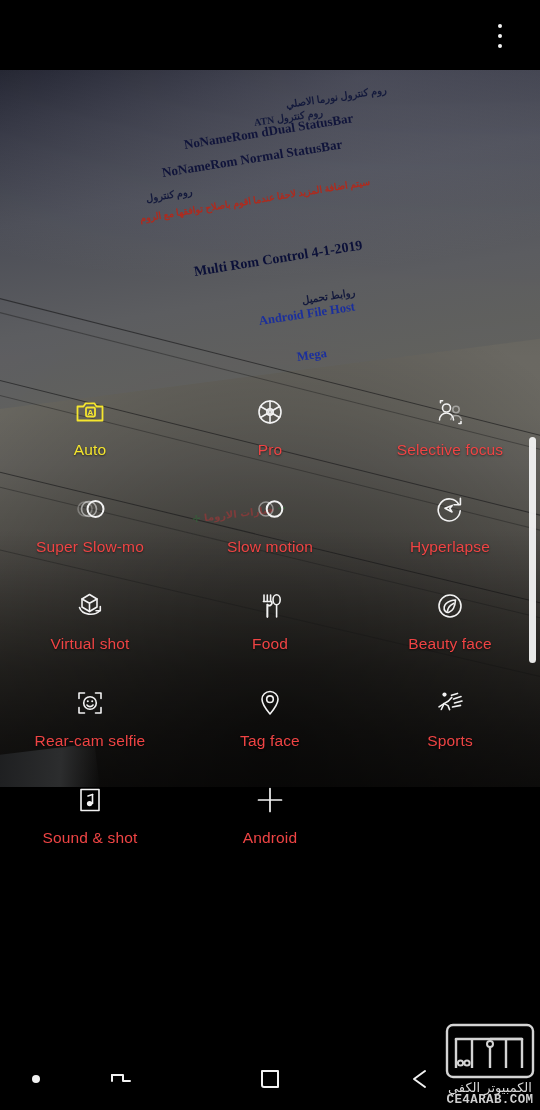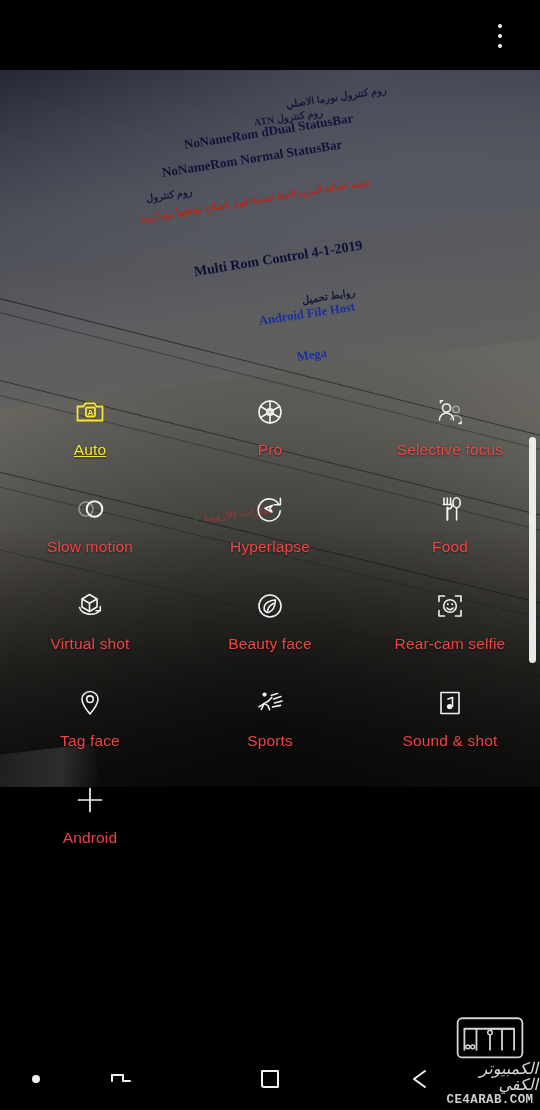--- a/index.html
+++ b/index.html
@@ -75,21 +75,21 @@
     cursor:pointer;user-select:none;
   }
   .mode .ic{
     height:34px;width:40px;display:flex;align-items:center;justify-content:center;
     margin-bottom:12px;
   }
   .mode .lbl{
     font-size:15.5px;color:#ef4444;letter-spacing:.15px;
     text-shadow:0 1px 2px rgba(0,0,0,.55);
   }
-  .mode.active .lbl{color:#f5e62e;text-shadow:0 1px 2px rgba(0,0,0,.6);text-decoration:underline;}
+  .mode.active .lbl{color:#f5e62e;text-shadow:0 1px 2px rgba(0,0,0,.6);}
   .mode svg{display:block;}
   .stroke{fill:none;stroke:#f2f2f2;stroke-width:1.6;stroke-linecap:round;stroke-linejoin:round;}
   .stroke-y{fill:none;stroke:#f5e62e;stroke-width:1.8;stroke-linecap:round;stroke-linejoin:round;}
   .fill-w{fill:#f2f2f2;}
 
   
   #scrollbar{
     position:absolute;right:4px;top:437px;width:7px;height:226px;z-index:30;
     background:#f4f4f4;border-radius:4px;opacity:.94;cursor:pointer;
   }
@@ -104,24 +104,23 @@
   #nav-back{left:392px;width:56px;}
 
   
   #watermark{
     position:absolute;right:2px;bottom:2px;width:96px;height:92px;z-index:50;
     display:flex;flex-direction:column;align-items:center;justify-content:flex-end;
     pointer-events:none;
   }
   #wm-mark{width:92px;height:58px;}
   #wm-ar{
-    font-size:16px;color:#d8d8d8;letter-spacing:.2px;line-height:1.05;
+    font-size:13px;color:#d8d8d8;letter-spacing:.2px;line-height:1.05;
     direction:rtl;margin-top:1px;
     font-family:"DejaVu Sans","Liberation Sans",sans-serif;
-    font-style:italic;
   }
   #wm-url{
     font-size:12.5px;color:#cfcfcf;letter-spacing:.4px;line-height:1.1;
     font-family:Liberation Mono, monospace;font-weight:bold;
   }
 </style>
 </head>
 <body>
 
 <div id="screen">
@@ -201,59 +200,69 @@
       <circle class="stroke" style="opacity:.45" cx="22" cy="10.5" r="3.2"></circle>
       <path class="stroke" style="opacity:.45" d="M16.8 20.5 a5.4 5.4 0 0 1 10.4 0"></path>
       <path class="stroke" d="M6.5 3.8 L6.5 1.8 M6.5 1.8 L8.6 1.8"></path>
       <path class="stroke" d="M27 22.5 L27 24.5 M27 24.5 L24.9 24.5"></path>
     </svg>
         </div>
         <div class="lbl">Selective focus</div>
       </div>
       <div class="mode">
         <div class="ic">
+          <svg width="34" height="24" viewBox="0 0 34 24">
+      <circle class="stroke" style="opacity:.30" cx="12" cy="12" r="7"></circle>
+      <circle class="stroke" style="opacity:.55" cx="16" cy="12" r="7.5"></circle>
+      <circle class="stroke" style="stroke-width:2" cx="22.5" cy="12" r="8"></circle>
+    </svg>
+        </div>
+        <div class="lbl">Super Slow-mo</div>
+      </div>
+      <div class="mode">
+        <div class="ic">
           <svg width="32" height="24" viewBox="0 0 32 24">
       <circle class="stroke" style="opacity:.45" cx="12" cy="12" r="7"></circle>
       <circle class="stroke" style="stroke-width:2" cx="20.5" cy="12" r="7.8"></circle>
     </svg>
         </div>
         <div class="lbl">Slow motion</div>
       </div>
       <div class="mode">
         <div class="ic">
           <svg width="28" height="28" viewBox="0 0 28 28">
       <path class="stroke" d="M22.8 9.5 A11 11 0 1 0 24.2 15.8"></path>
       <path class="stroke" d="M24.4 3.4 L24.4 9.8 L18 9.8"></path>
       <path class="stroke" d="M9 13.3 L16 17 L13.8 13.4 L16.2 10.4 Z"></path>
     </svg>
         </div>
         <div class="lbl">Hyperlapse</div>
+      </div>
+      <div class="mode">
+        <div class="ic">
+          <svg width="30" height="28" viewBox="0 0 30 28">
+      <path class="stroke" d="M14.5 2.5 L22 7 L22 15 L14.5 19.5 L7 15 L7 7 Z"></path>
+      <path class="stroke" d="M7 7 L14.5 11.2 L22 7 M14.5 11.2 L14.5 19.5"></path>
+      <path class="stroke" d="M4.5 15.5 A11.5 9 0 0 0 25 18.5"></path>
+      <path class="stroke" d="M21 18.8 L25.3 18.8 L25.3 14.6"></path>
+    </svg>
+        </div>
+        <div class="lbl">Virtual shot</div>
       </div>
       <div class="mode">
         <div class="ic">
           <svg width="26" height="28" viewBox="0 0 26 28">
       <path class="stroke" d="M7 3 L7 9.5 M10.3 3 L10.3 9.5 M13.6 3 L13.6 9.5"></path>
       <path class="stroke" d="M6.4 9.5 h8 a1 1 0 0 1 -4 3 v12.5"></path>
       <path class="stroke" d="M10.4 12.5 L10.4 25"></path>
       <ellipse class="stroke" cx="19.6" cy="7.8" rx="3.6" ry="5"></ellipse>
       <path class="stroke" d="M19.6 12.8 L19.6 25"></path>
     </svg>
         </div>
         <div class="lbl">Food</div>
-      </div>
-      <div class="mode">
-        <div class="ic">
-          <svg width="30" height="28" viewBox="0 0 30 28">
-      <path class="stroke" d="M14.5 2.5 L22 7 L22 15 L14.5 19.5 L7 15 L7 7 Z"></path>
-      <path class="stroke" d="M7 7 L14.5 11.2 L22 7 M14.5 11.2 L14.5 19.5"></path>
-      <path class="stroke" d="M4.5 15.5 A11.5 9 0 0 0 25 18.5"></path>
-      <path class="stroke" d="M21 18.8 L25.3 18.8 L25.3 14.6"></path>
-    </svg>
-        </div>
-        <div class="lbl">Virtual shot</div>
       </div>
       <div class="mode">
         <div class="ic">
           <svg width="28" height="28" viewBox="0 0 28 28">
       <circle class="stroke" cx="14" cy="14" r="11"></circle>
       <path class="stroke" d="M19.5 8 C19.5 8 9.5 8.5 8.2 15 C7.4 19 10.5 21 13 20.2
                               C16.6 19 19 15 19.5 8 Z"></path>
       <path class="stroke" d="M17.6 11.4 C14 13 12 15.6 11.4 19"></path>
     </svg>
         </div>

